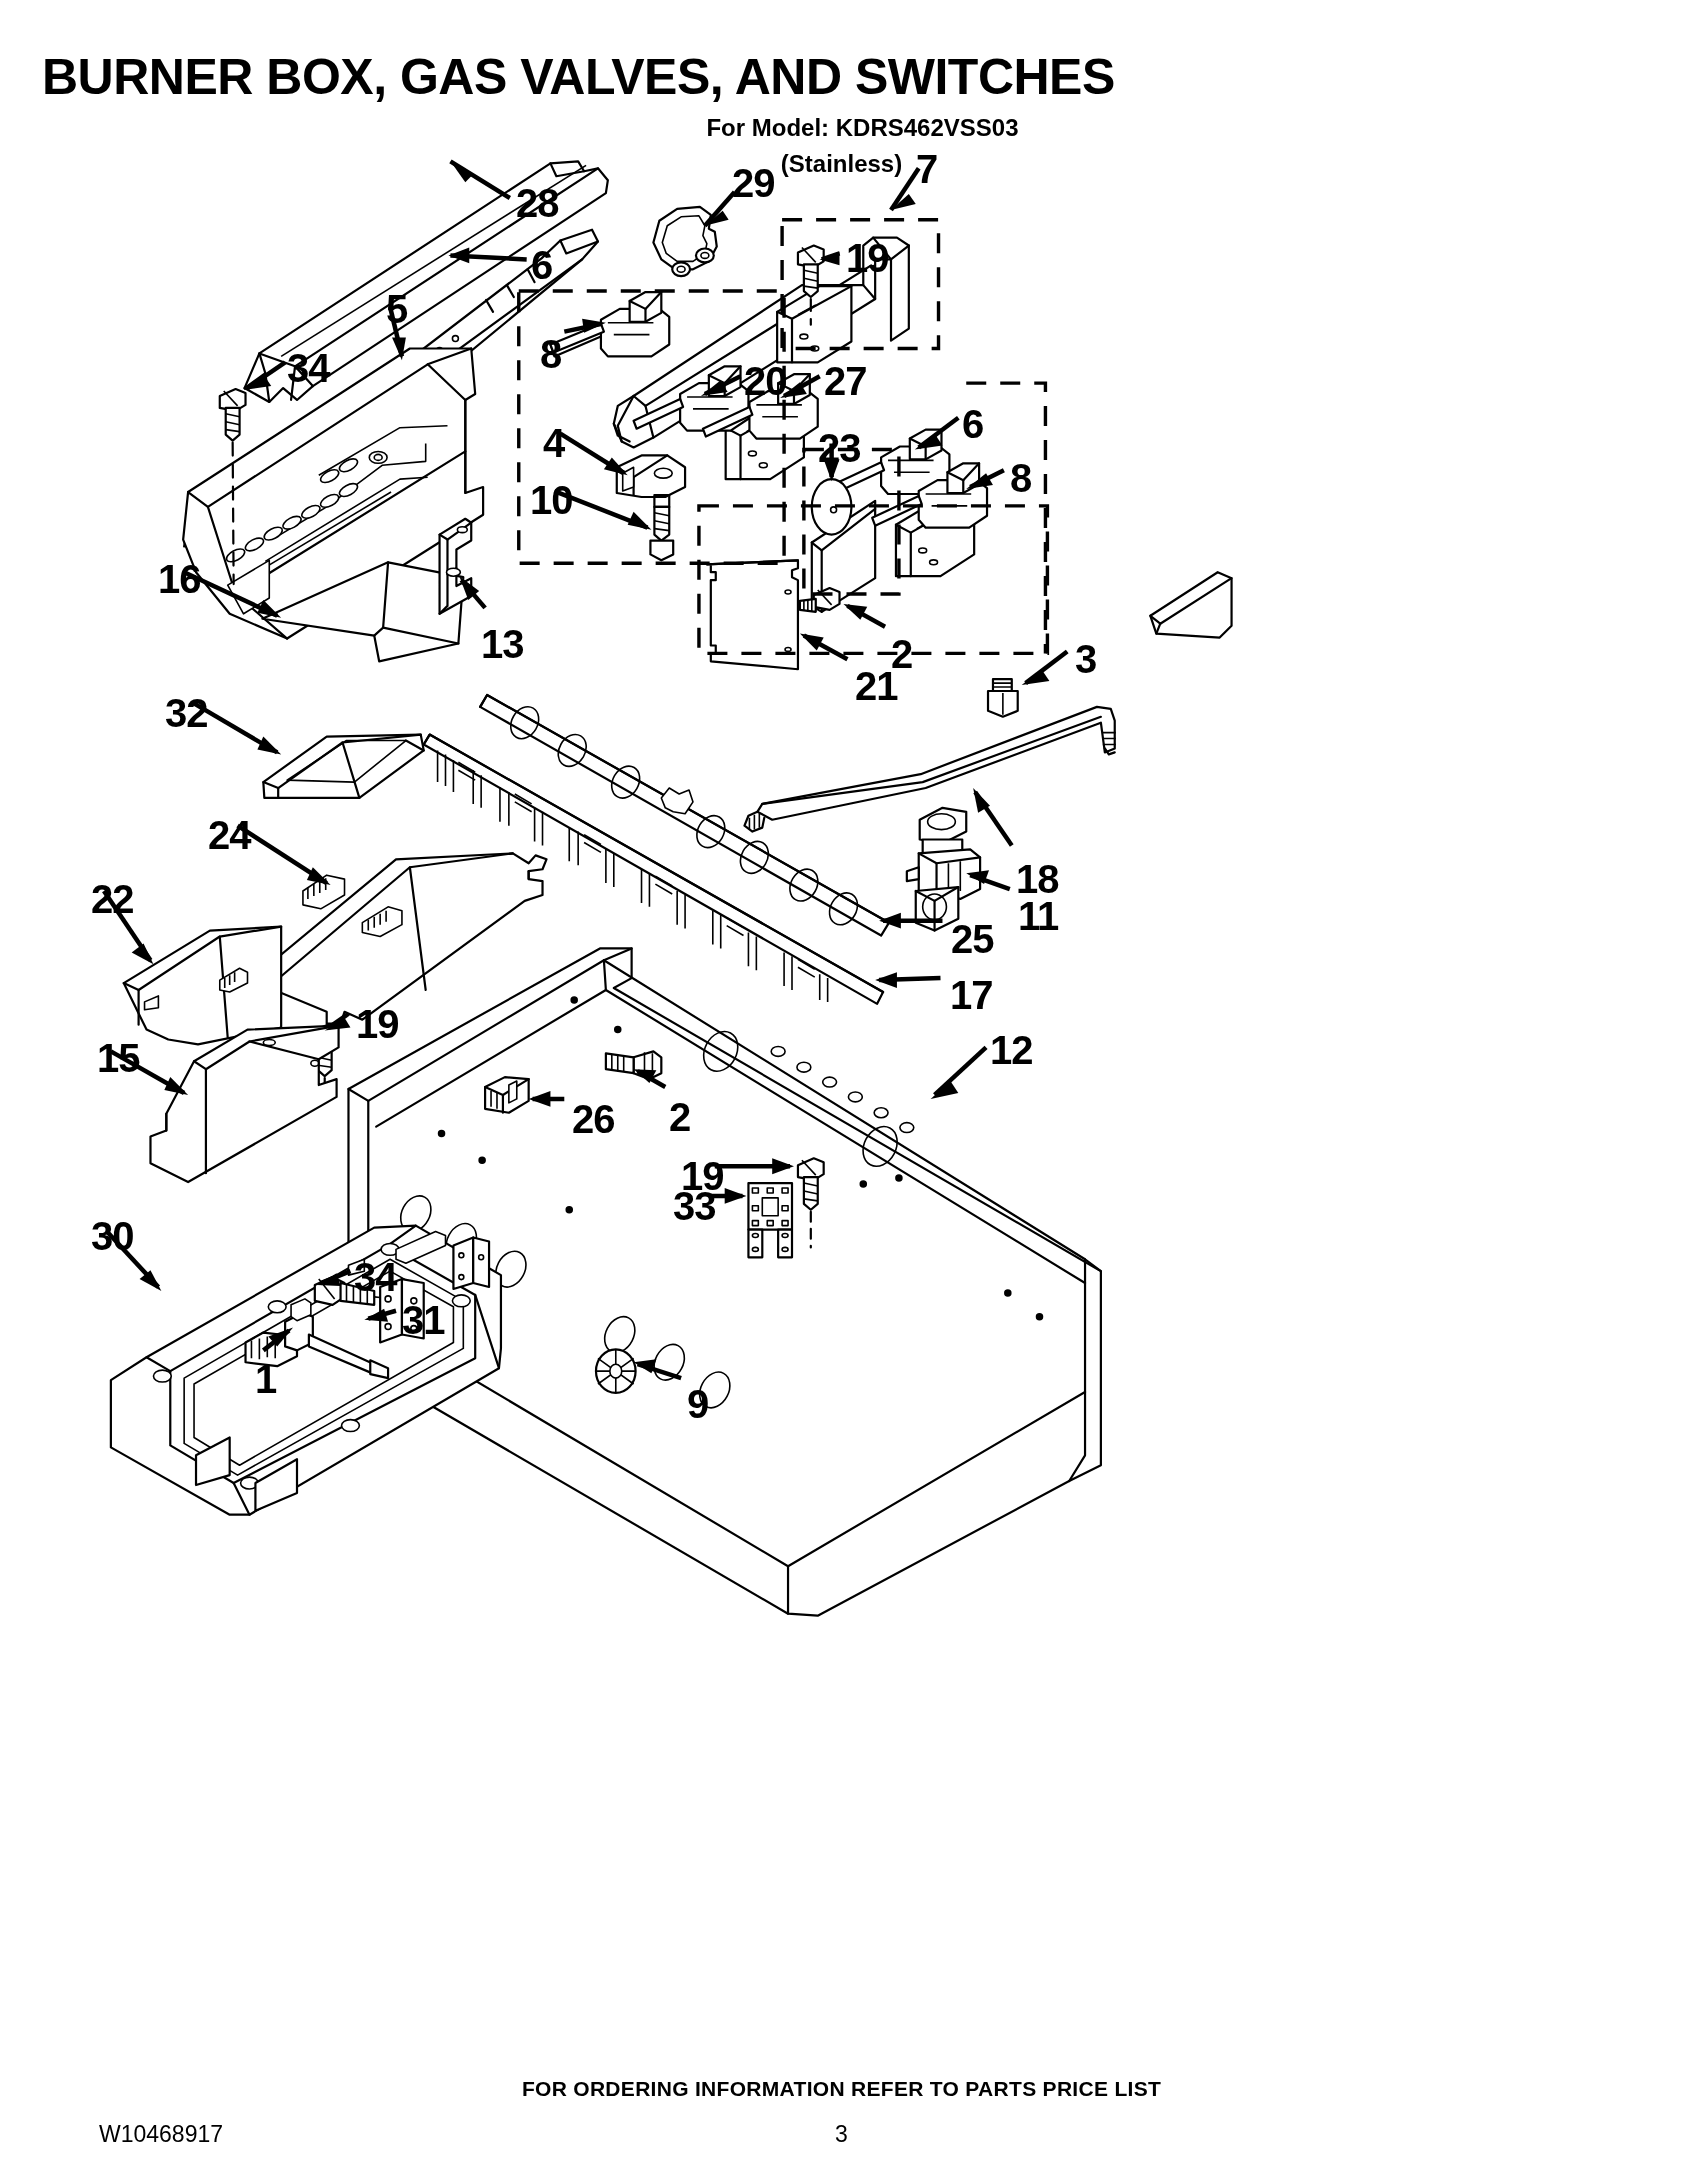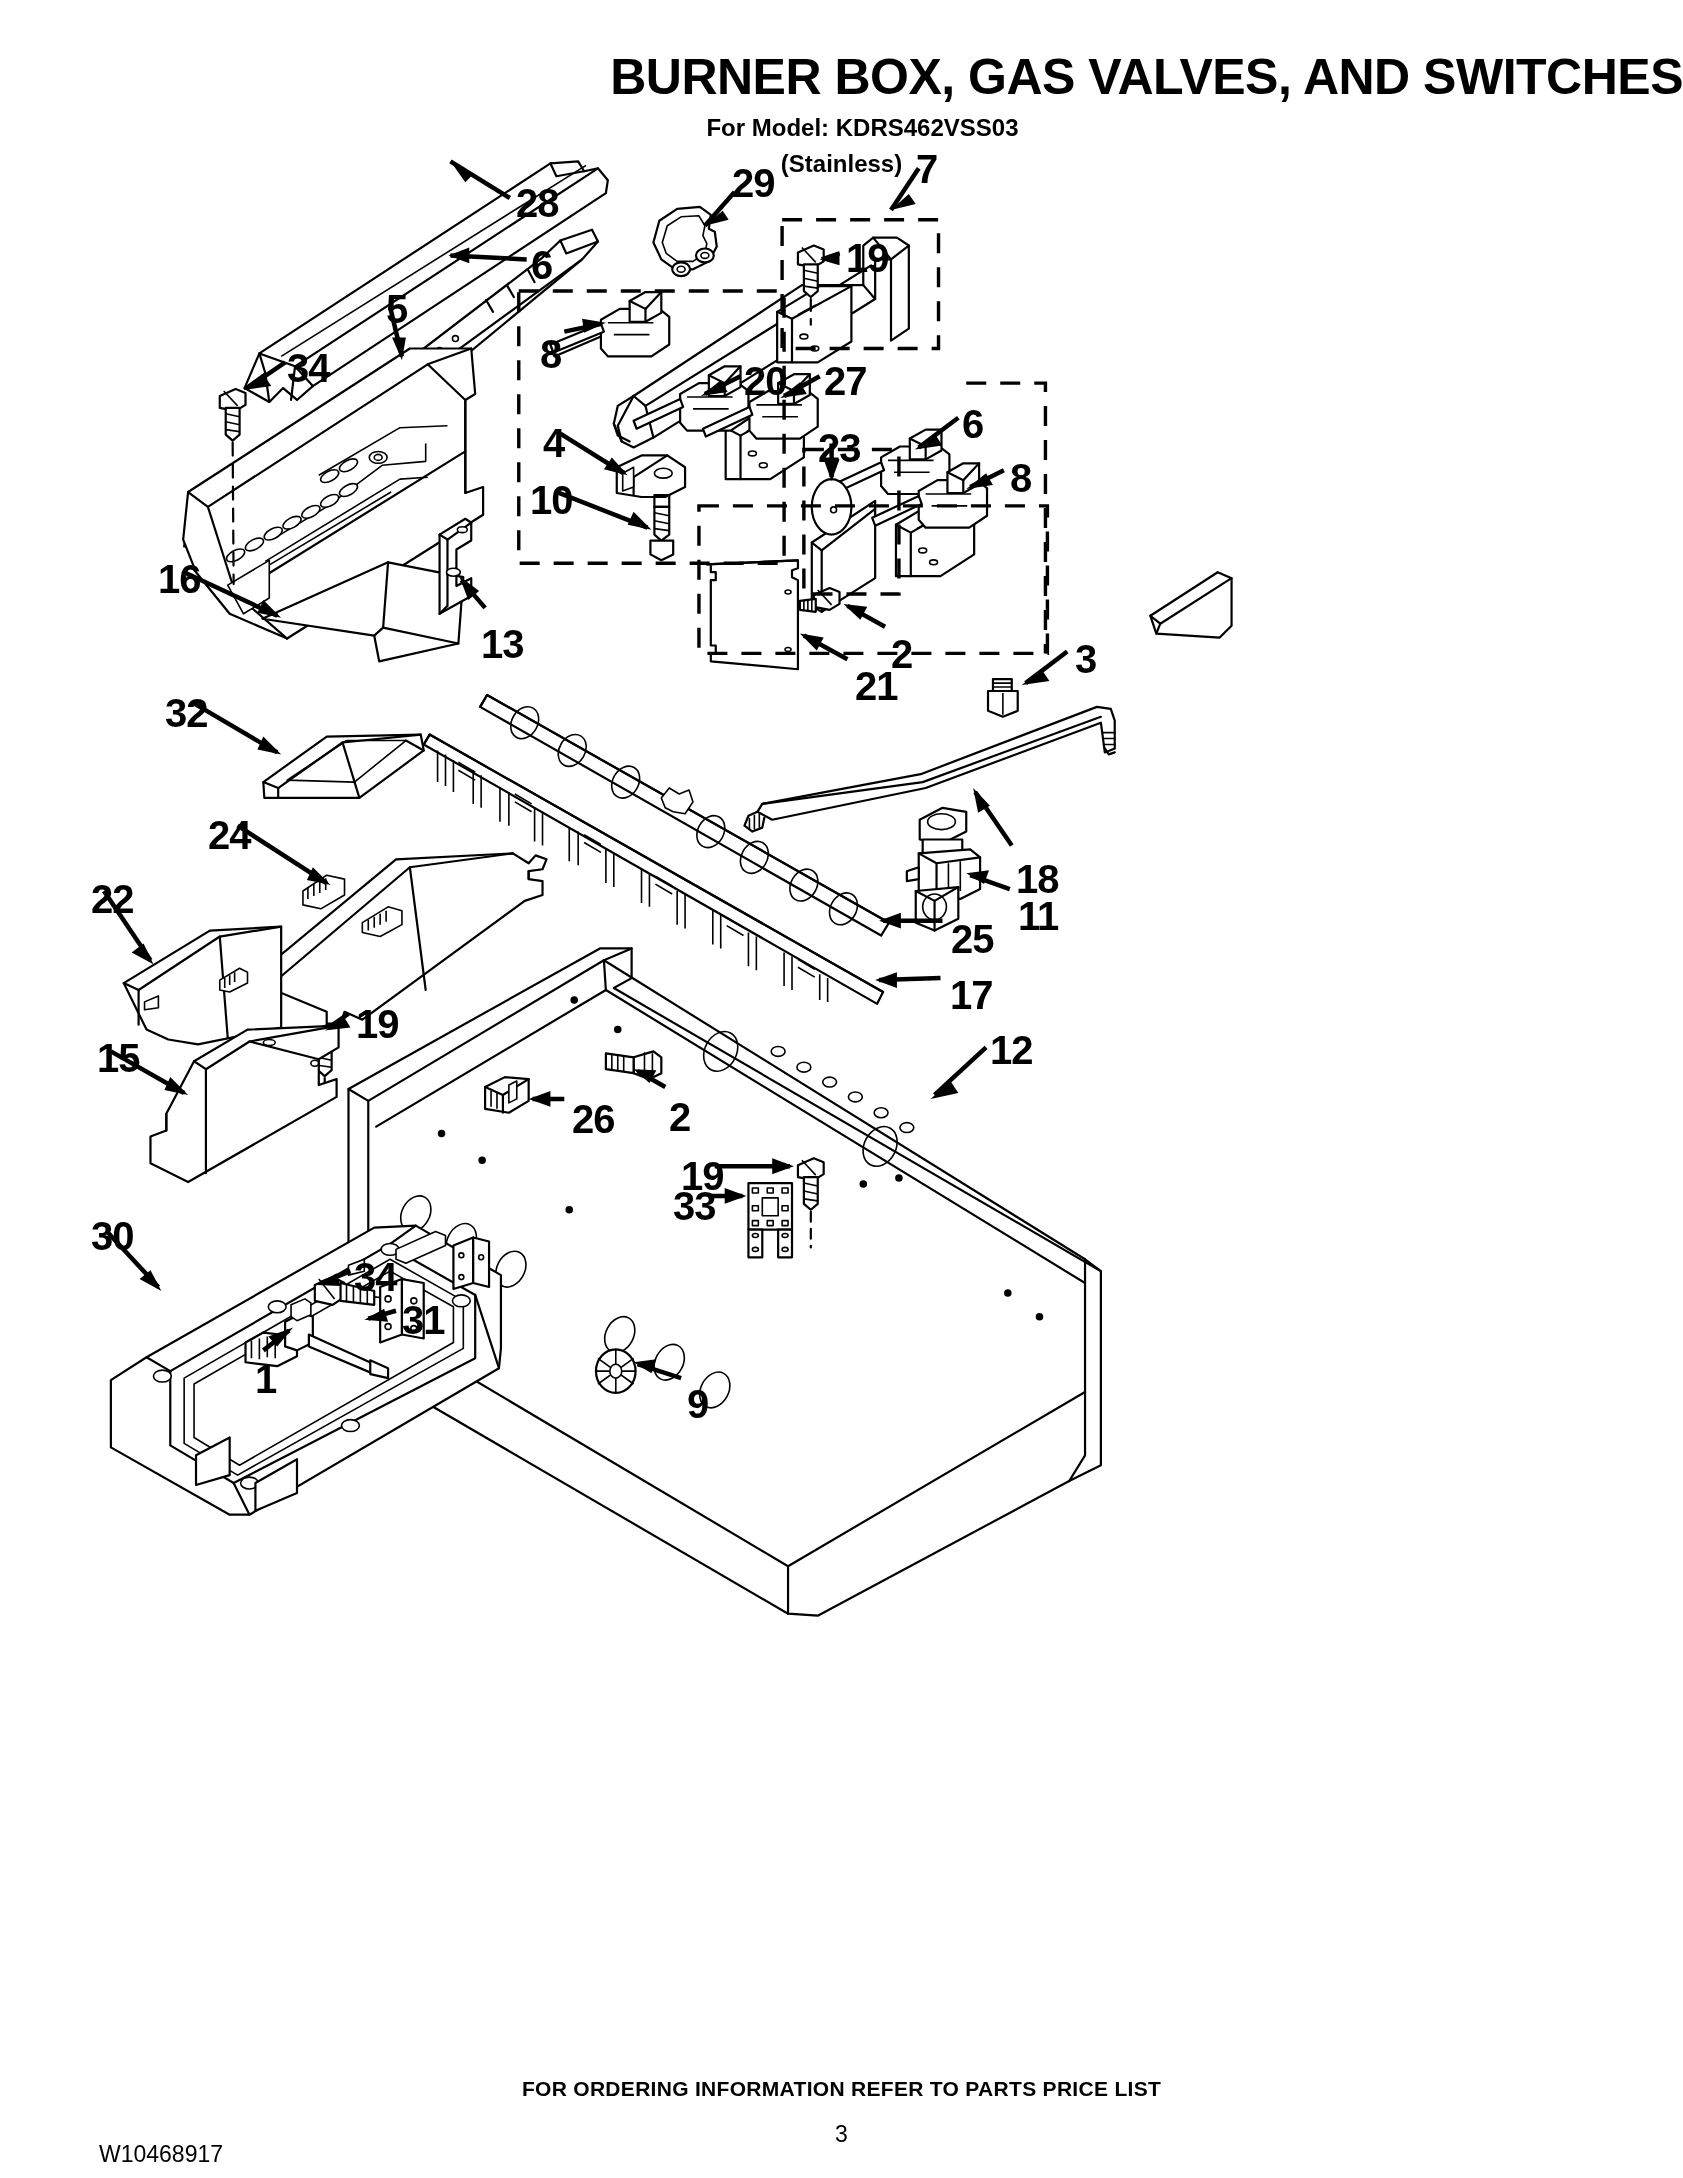--- a/index.html
+++ b/index.html
@@ -2,31 +2,31 @@
 <html><head>
 <meta charset="utf-8">
 <style>
   html,body{margin:0;padding:0;background:#fff;}
   body{width:1683px;height:2178px;position:relative;overflow:hidden;
        font-family:"Liberation Sans",sans-serif;color:#000;}
 
   #sheet{position:absolute;inset:0;}
 
   
-  .title{position:absolute;left:0;right:0;top:48px;text-align:right;
+  .title{position:absolute;left:0;right:0;top:48px;text-align:left;
          font-size:50px;font-weight:bold;letter-spacing:-0.5px;margin-left:42px;}
   .subtitle{position:absolute;left:0;right:0;top:114px;text-align:center;
             font-size:24px;font-weight:bold;margin-left:42px;}
   .subtitle2{position:absolute;left:0;right:0;top:150px;text-align:center;
              font-size:24px;font-weight:bold;}
 
   
   .footer-note{position:absolute;left:0;right:0;top:2077px;text-align:center;
                font-size:21px;font-weight:bold;letter-spacing:0.3px;}
-  .footer-code{position:absolute;left:99px;top:2121px;font-size:23px;margin-top:20px;}
+  .footer-code{position:absolute;left:99px;top:2121px;font-size:23px;}
   .footer-page{position:absolute;left:0;right:0;top:2121px;text-align:center;font-size:23px;}
 
   
   .cal{position:absolute;font-size:40px;font-weight:bold;line-height:1;
        letter-spacing:-1px;white-space:nowrap;}
 
   
   svg.art{position:absolute;left:0;top:0;width:1683px;height:2178px;}
   svg.art *{vector-effect:non-scaling-stroke;}
   .ln{fill:none;stroke:#000;stroke-width:2.2;stroke-linejoin:round;stroke-linecap:round;}

